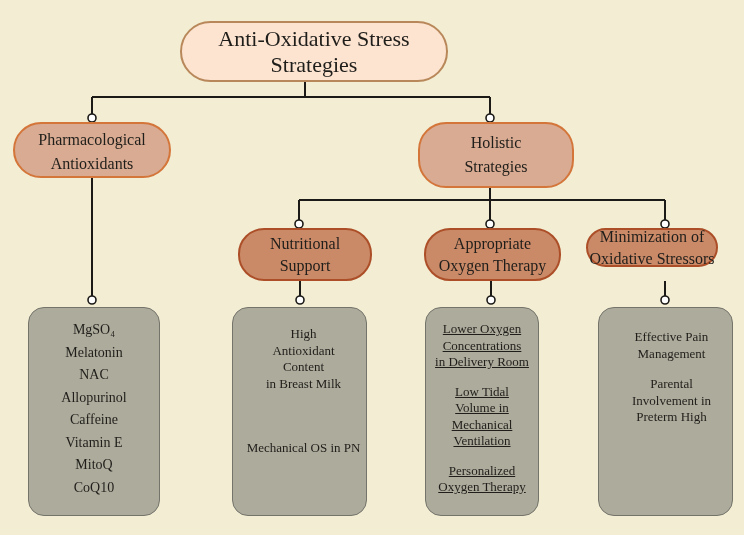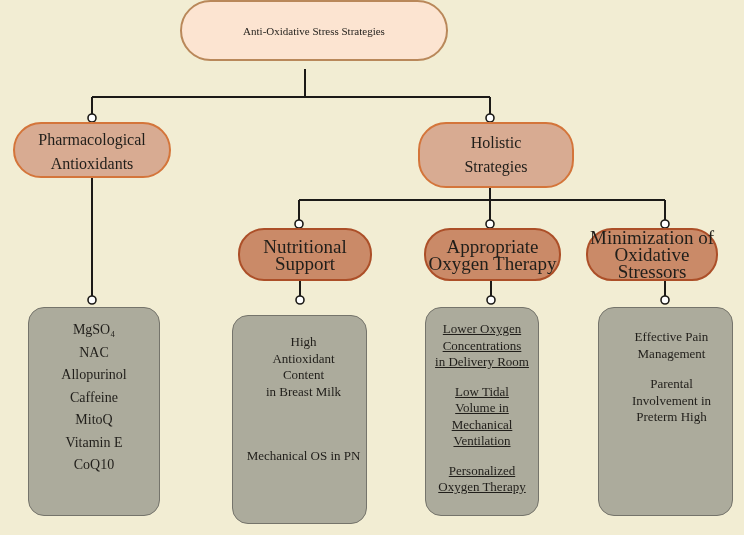--- a/index.html
+++ b/index.html
@@ -30,55 +30,55 @@
   .node{
     position:absolute;
     box-sizing:border-box;
     display:flex;
     align-items:center;
     justify-content:center;
     text-align:center;
     white-space:pre-line;
   }
   .n-root{
-    left:180px;top:0;width:268px;height:61px;
+    left:180px;top:21px;width:268px;height:61px;
     background:var(--c-root-fill,#fce4d1);
     border:2px solid var(--c-root-border,#b9885a);
     border-radius:30.5px;
-    font-size:11px;
+    font-size:22px;
   }
   .branch{
     background:var(--c-branch-fill,#d8ab92);
     border:2px solid var(--c-branch-border,#d4753a);
     border-radius:28px;
     font-size:16px;
     line-height:24px;
   }
   .n-pharm{left:13px;top:122px;width:158px;height:56px;align-items:flex-end;}
   .n-holistic{left:418px;top:122px;width:156px;height:66px;}
   .category{
     background:var(--c-category-fill,#ca8a68);
     border:2px solid var(--c-category-border,#ac4f28);
     border-radius:26px;
-    font-size:19px;
-    line-height:17px;
+    font-size:16px;
+    line-height:22px;
   }
   .n-nutritional{left:238px;top:228px;width:134px;height:53px;}
   .n-oxygen{left:424px;top:228px;width:137px;height:53px;justify-content:center;}
-  .n-minimization{left:586px;top:228px;width:132px;height:53px;justify-content:center;}
+  .n-minimization{left:586px;top:228px;width:132px;height:39px;justify-content:center;}
   .leaf{
     background:var(--c-leaf-fill,#acab9c);
     border:1.5px solid var(--c-leaf-border,#75746b);
     border-radius:16px;
     align-items:flex-start;
     font-size:13px;
     line-height:16.5px;
   }
   .n-leaf1{left:28px;top:307px;width:132px;height:209px;}
-  .n-leaf2{left:232px;top:315px;width:135px;height:209px;padding-left:8px;}
+  .n-leaf2{left:232px;top:307px;width:135px;height:209px;padding-left:8px;}
   .n-leaf3{left:425px;top:307px;width:114px;height:209px;text-decoration:underline;}
   .n-leaf4{left:598px;top:307px;width:135px;height:209px;}
   .leaf-content{
     display:flex;
     flex-direction:column;
     width:100%;
     box-sizing:border-box;
   }
   .leaf-item{white-space:pre-line;}
   .lc-1{padding-top:11px;gap:0;font-size:14px;}
@@ -142,21 +142,21 @@
     <span>Appropriate
 Oxygen Therapy</span>
   </div>
 
   <div class="node category n-minimization">
     <span>Minimization of
 Oxidative Stressors</span>
   </div>
 
   <div class="node leaf n-leaf1">
-    <div class="leaf-content lc-1"><div class="leaf-item">MgSO₄</div><div class="leaf-item">NAC</div><div class="leaf-item">Allopurinol</div><div class="leaf-item">Caffeine</div><div class="leaf-item">MitoQ</div><div class="leaf-item">Vitamin E</div><div class="leaf-item">CoQ10</div></div>
+    <div class="leaf-content lc-1"><div class="leaf-item">MgSO₄</div><div class="leaf-item">Melatonin</div><div class="leaf-item">NAC</div><div class="leaf-item">Allopurinol</div><div class="leaf-item">Caffeine</div><div class="leaf-item">Vitamin E</div><div class="leaf-item">MitoQ</div><div class="leaf-item">CoQ10</div></div>
   </div>
 
   <div class="node leaf n-leaf2">
     <div class="leaf-content lc-2"><div class="leaf-item">High
 Antioxidant
 Content
 in Breast Milk</div><div class="leaf-item">Mechanical OS in PN</div></div>
   </div>
 
   <div class="node leaf n-leaf3">

